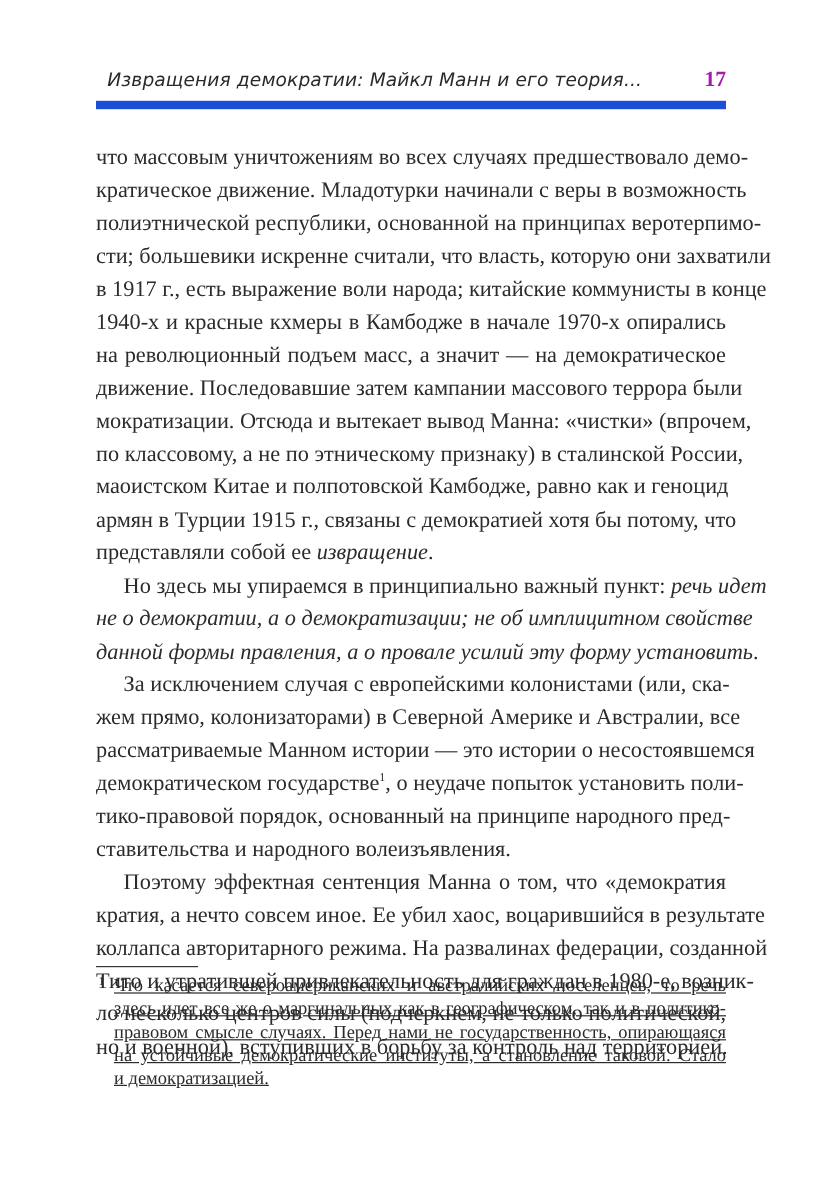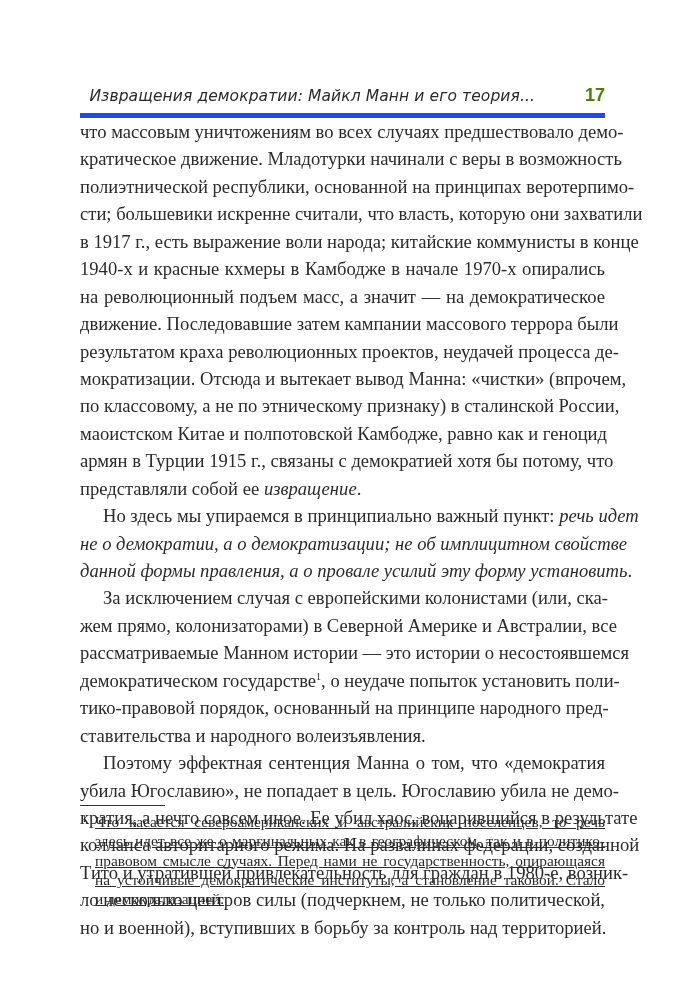--- a/index.html
+++ b/index.html
@@ -1,30 +1,30 @@
 <!DOCTYPE html>
 <html><head>
 <meta charset="utf-8">
 <style>
   html, body { margin: 0; padding: 0; background: #ffffff; }
   body { width: 683px; height: 1000px; position: relative; overflow: hidden; }
   .page { position: absolute; left: 0; top: 0; width: 683px; height: 1000px; background: #fff; }
   .running-head {
-    position: absolute; left: 80px; top: 85px; width: 525px; height: 28px;
-    border-bottom: 5px solid #1d4ed8;
+    position: absolute; left: 80px; top: 56px; width: 525px; height: 28px;
+    border-bottom: 7px solid #1d4ed8;
   }
   .running-title {
     position: absolute; right: 70px; top: 2px;
     font-family: "DejaVu Sans", sans-serif; font-style: italic;
     font-size: 15.5px; color: #2a2a2a; letter-spacing: 0.1px; white-space: nowrap;
   }
   .page-number {
     position: absolute; right: 0px; top: 0px;
-    font-family: Liberation Sans, sans-serif; font-weight: bold;
-    font-size: 18px; color: #4d7c0f;
+    font-family: Liberation Serif, serif; font-weight: bold;
+    font-size: 18px; color: #a21caf;
   }
   .body-text {
     position: absolute; left: 80px; top: 118px; width: 525px;
     font-family: Liberation Serif, serif; font-size: 18.6px; color: #2b2b2b;
   }
   .line {
     height: 27.45px; line-height: 27.45px; white-space: nowrap;
     text-align: justify; text-align-last: justify; overflow: visible;
   }
   .line.last { text-align-last: left; }
@@ -62,40 +62,38 @@
   <div class="body-text">
 
     <div class="line">что массовым уничтожениям во всех случаях предшествовало демо-</div>
     <div class="line">кратическое движение. Младотурки начинали с веры в возможность</div>
     <div class="line">полиэтнической республики, основанной на принципах веротерпимо-</div>
     <div class="line">сти; большевики искренне считали, что власть, которую они захватили</div>
     <div class="line">в 1917 г., есть выражение воли народа; китайские коммунисты в конце</div>
     <div class="line">1940-х и красные кхмеры в Камбодже в начале 1970-х опирались</div>
     <div class="line">на революционный подъем масс, а значит — на демократическое</div>
     <div class="line">движение. Последовавшие затем кампании массового террора были</div>
-    <div class="line">результатом краха революционных проектов, неудачей процесса де-</div>
     <div class="line">мократизации. Отсюда и вытекает вывод Манна: «чистки» (впрочем,</div>
     <div class="line">по классовому, а не по этническому признаку) в сталинской России,</div>
     <div class="line">маоистском Китае и полпотовской Камбодже, равно как и геноцид</div>
     <div class="line">армян в Турции 1915 г., связаны с демократией хотя бы потому, что</div>
     <div class="line last"><span>представляли собой ее </span><span class="italic">извращение</span><span>.</span></div>
 
     <div class="line indent"><span>Но здесь мы упираемся в принципиально важный пункт: </span><span class="italic">речь идет</span></div>
     <div class="line italic">не о демократии, а о демократизации; не об имплицитном свойстве</div>
     <div class="line last"><span class="italic">данной формы правления, а о провале усилий эту форму установить</span><span>.</span></div>
 
     <div class="line indent">За исключением случая с европейскими колонистами (или, ска-</div>
     <div class="line">жем прямо, колонизаторами) в Северной Америке и Австралии, все</div>
     <div class="line">рассматриваемые Манном истории — это истории о несостоявшемся</div>
     <div class="line"><span>демократическом государстве</span><sup class="fnref">1</sup><span>, о неудаче попыток установить поли-</span></div>
     <div class="line">тико-правовой порядок, основанный на принципе народного пред-</div>
     <div class="line last">ставительства и народного волеизъявления.</div>
 
     <div class="line indent">Поэтому эффектная сентенция Манна о том, что «демократия</div>
-    <div class="line">убила Югославию», не попадает в цель. Югославию убила не демо-</div>
     <div class="line">кратия, а нечто совсем иное. Ее убил хаос, воцарившийся в результате</div>
     <div class="line">коллапса авторитарного режима. На развалинах федерации, созданной</div>
     <div class="line">Тито и утратившей привлекательность для граждан в 1980-е, возник-</div>
     <div class="line">ло несколько центров силы (подчеркнем, не только политической,</div>
     <div class="line">но и военной), вступивших в борьбу за контроль над территорией.</div>
   </div>
 
   <div class="footnote-rule"></div>
 
   <div class="footnotes">

